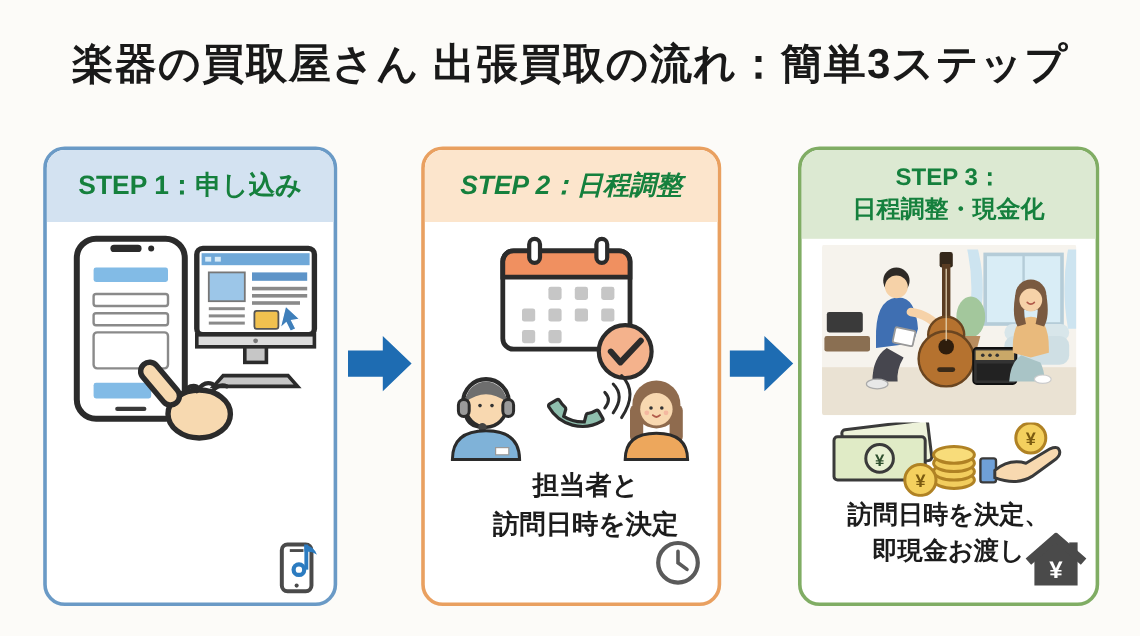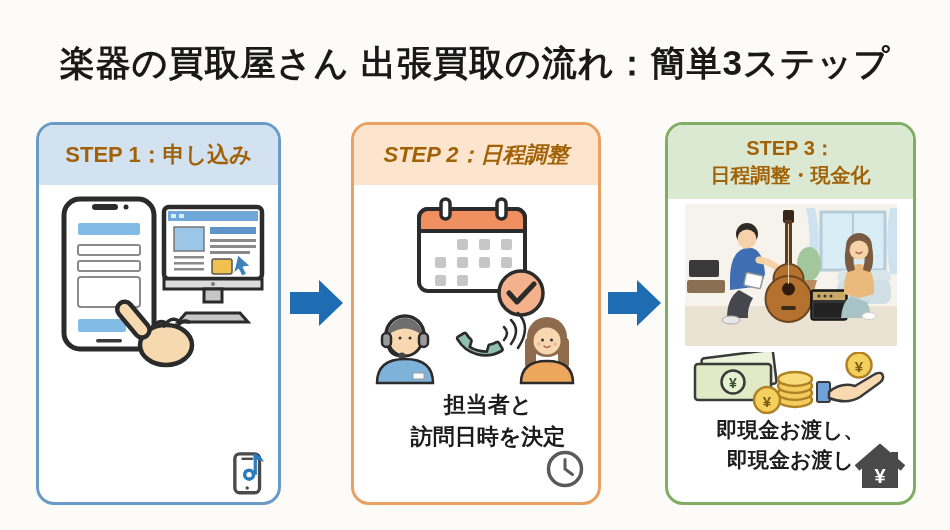--- a/index.html
+++ b/index.html
@@ -1,26 +1,26 @@
 <!DOCTYPE html>
 <html style="--page-bg: #fcfbf8; --title-color: #191919; --arrow-blue: #1e6cb2; --step1-border: #6a9ac6; --step1-header-bg: #d3e2f1; --step2-border: #e9a060; --step2-header-bg: #fce5cc; --step3-border: #80ad64; --step3-header-bg: #dce9d2;"><head>
 <meta charset="utf-8">
 <style>
   html,body{margin:0;padding:0;}
   .canvas{position:relative;width:950px;height:530px;background:var(--page-bg,#fcfbf8);
     font-family:"Liberation Sans","DejaVu Sans",sans-serif;overflow:hidden;}
-  .title{position:absolute;top:40px;left:0;width:100%;margin:0;text-align:center;
+  .title{position:absolute;top:30px;left:0;width:100%;margin:0;text-align:center;
     font-size:35px;font-weight:900;color:var(--title-color,#191919);letter-spacing:1px;}
   .panel{position:absolute;top:122px;height:383px;background:#fff;border-radius:18px;
     box-sizing:border-box;display:flex;flex-direction:column;overflow:hidden;}
   #panel-step1{left:36px;width:245px;border:3px solid var(--step1-border);}
   #panel-step2{left:351px;width:250px;border:3px solid var(--step2-border);}
   #panel-step3{left:665px;width:251px;border:3px solid var(--step3-border);}
   .panel-header{flex:0 0 auto;display:flex;flex-direction:column;align-items:center;
-    justify-content:center;font-weight:800;color:#a16207;text-align:center;}
+    justify-content:center;font-weight:800;color:#15803d;text-align:center;}
   #panel-step1 .panel-header{height:60px;background:var(--step1-header-bg);font-size:22px;}
   #panel-step2 .panel-header{height:60px;background:var(--step2-header-bg);font-size:22px;font-style:italic;}
   #panel-step3 .panel-header{height:74px;background:var(--step3-header-bg);font-size:20px;line-height:1.35;align-items:center;}
   .panel-body{position:relative;flex:1;}
   .illus{display:block;margin:8px auto 0;}
   .photo{display:block;margin:5px auto 0;border-radius:2px;}
   .money{display:block;margin:6px auto 0;}
   .caption{position:absolute;left:0;width:100%;text-align:center;font-weight:800;
     color:#1c1c1c;font-size:22px;line-height:1.45;}
   #panel-step1 .caption{top:212px;}
@@ -260,21 +260,21 @@
           <text class="yen" x="76" y="49" font-size="15" text-anchor="middle" dominant-baseline="central" fill="#7a5a10">¥</text>
         </g>
         <g>
           <circle cx="168" cy="13" r="12.5" fill="#f4d05e" stroke="#b08224" stroke-width="2.5"></circle>
           <text class="yen" x="168" y="14" font-size="15" text-anchor="middle" dominant-baseline="central" fill="#7a5a10">¥</text>
           <rect x="126" y="30" width="13" height="20" rx="2" fill="#6fa0d8" stroke="#3a3a3a" stroke-width="2"></rect>
           <path d="M138 40 q12 -10 26 -6 l20 -12 q7 -3 8 2 q1 4 -5 8 l-18 13 q-13 8 -31 1 z" fill="#f8d9b0" stroke="#3a3a3a" stroke-width="2.5"></path>
         </g>
       </svg>
       <div class="caption">
-        <span>即現金お渡し、</span>
+        <span>訪問日時を決定、</span>
         <span>即現金お渡し</span>
       </div>
       <svg class="corner-icon" width="52" height="48" viewBox="0 0 52 48">
         <rect x="37" y="8" width="7" height="10" fill="#4a4a4a"></rect>
         <path d="M8 22 L26 7 L44 22 V44 H8 Z" fill="#4a4a4a"></path>
         <path d="M3 24 L26 4 L49 24" stroke="#4a4a4a" stroke-width="7" fill="none"></path>
         <text class="yen" x="26" y="32" font-size="20" text-anchor="middle" dominant-baseline="central" fill="#fff">¥</text>
       </svg>
     </div>
   </section>

